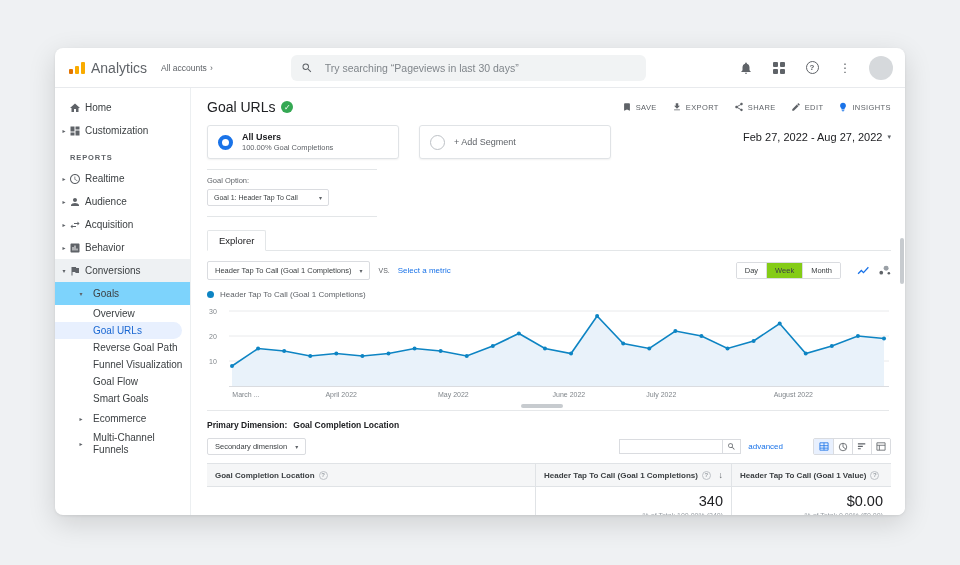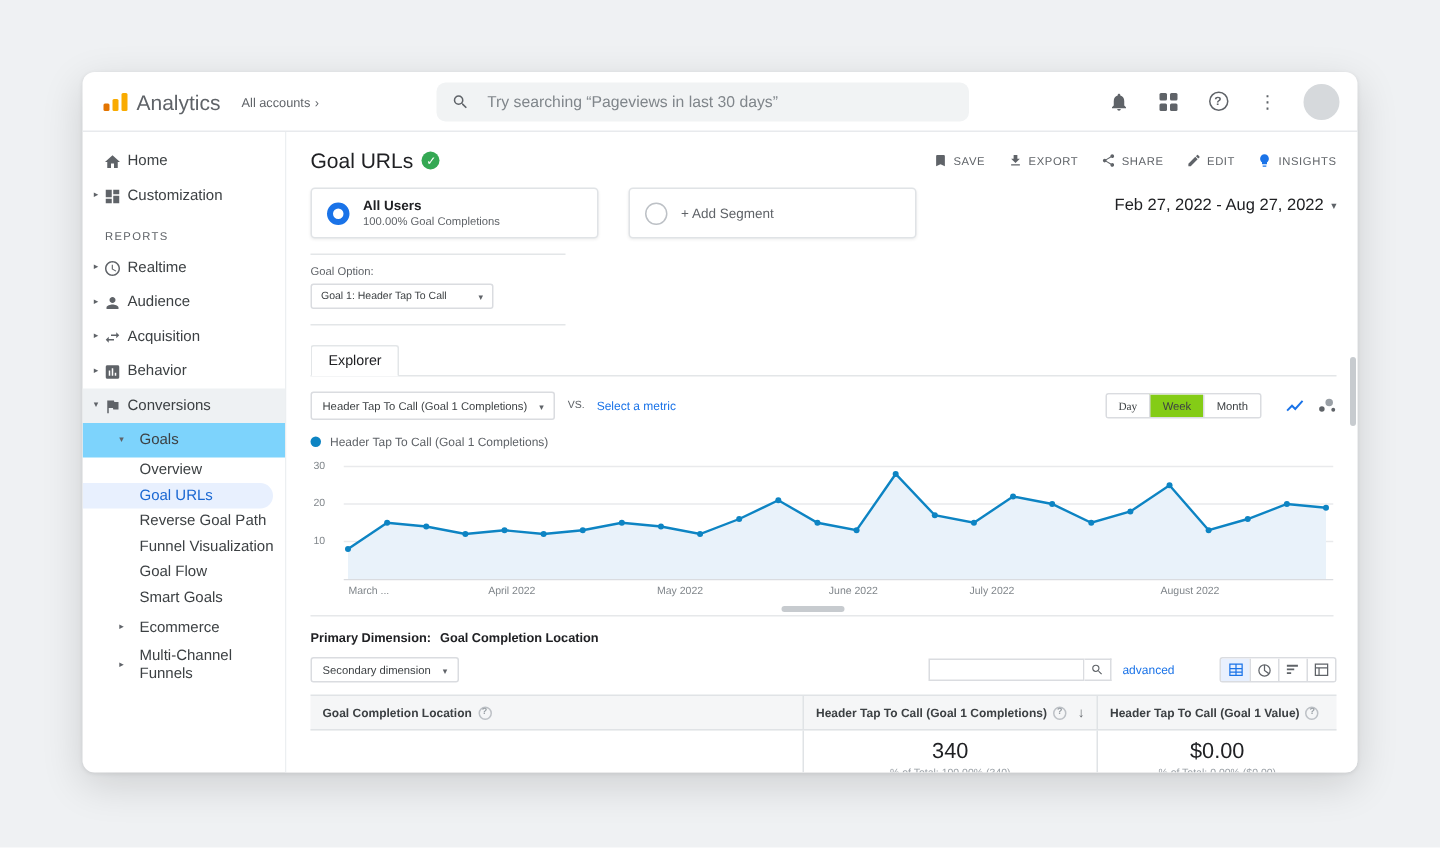--- a/index.html
+++ b/index.html
@@ -26,21 +26,21 @@
   
   .main{flex:1;display:flex;min-height:0;}
   .sidebar{flex:0 0 136px;border-right:1px solid #eceff1;padding-top:8px;font-size:10px;color:#3c4043;overflow:hidden;}
   .side-item{position:relative;display:flex;align-items:center;min-height:23px;padding:2px 4px 2px 30px;gap:8px;cursor:pointer;line-height:1.15;}
   .side-item .chev{position:absolute;left:5px;top:50%;transform:translateY(-50%);font-size:6px;color:#5f6368;width:8px;text-align:center;}
   .side-item .sicon{position:absolute;left:14px;top:50%;transform:translateY(-50%);display:flex;}
   .side-item.lv2{padding-left:38px;}
   .side-item.lv2 .chev{left:22px;}
   .side-item.conv{background:#eef1f3;}
   .side-item.goals{background:#7dd3fc;}
-  .reports-label{font-size:7.5px;letter-spacing:.9px;color:#5f6368;padding:11px 0 5px 15px;}
+  .reports-label{font-size:7.5px;letter-spacing:.9px;color:#5f6368;padding:11px 0 5px 15px;font-weight:bold;}
   .side-sub{display:flex;align-items:center;min-height:17px;padding:1px 6px 1px 38px;cursor:pointer;line-height:1.15;}
   .side-sub.selected{background:#e8f0fe;color:#1967d2;border-radius:0 12px 12px 0;margin-right:8px;}
   
   .content{flex:1;position:relative;overflow:hidden;padding-left:16px;background:#fff;}
   .page-head{display:flex;align-items:center;height:32px;margin-top:3px;padding-right:14px;}
   .page-title{font-size:14px;color:#202124;margin-right:6px;}
   .check-badge{width:12px;height:12px;border-radius:50%;color:#fff;font-size:8px;display:flex;align-items:center;justify-content:center;}
   .actions{margin-left:auto;display:flex;gap:15px;align-items:flex-start;}
   .action{display:flex;align-items:center;gap:4px;font-size:7.5px;letter-spacing:.4px;color:#5f6368;cursor:pointer;}
   
@@ -63,21 +63,21 @@
   .tabs{margin-top:12px;border-bottom:1px solid #e3e6e8;margin-right:14px;}
   .tab{display:inline-block;border:1px solid #e3e6e8;border-bottom:1px solid #fff;background:#fff;padding:4px 11px;font-size:9.5px;color:#202124;position:relative;top:1px;border-radius:2px 2px 0 0;cursor:pointer;}
   
   .metric-bar{display:flex;align-items:center;margin-top:10px;padding-right:14px;gap:8px;}
   .metric-select{border:1px solid #dadce0;border-radius:2px;height:19px;display:flex;align-items:center;gap:8px;padding:0 7px;font-size:7.5px;color:#3c4043;background:#fff;cursor:pointer;}
   .metric-select .dd{font-size:6px;color:#5f6368;}
   .vs{font-size:7px;color:#5f6368;}
   .select-metric{font-size:8px;color:#1a73e8;cursor:pointer;}
   .granularity{margin-left:auto;display:flex;border:1px solid #dadce0;border-radius:2px;overflow:hidden;}
   .gran-btn{font-size:7.5px;padding:3px 8px;color:#3c4043;border-left:1px solid #dadce0;cursor:pointer;background:#fff;}
-  .gran-btn:first-child{border-left:none;font-family:Liberation Serif, serif;}
+  .gran-btn:first-child{border-left:none;}
   .gran-btn.selected{background:#84cc16;}
   .chart-type-icons{display:flex;gap:8px;margin-left:8px;align-items:center;}
   
   .legend{display:flex;align-items:center;gap:6px;margin-top:10px;}
   .legend-dot{width:7px;height:7px;border-radius:50%;}
   .legend-label{font-size:8px;color:#5f6368;}
   .chart-wrap{position:relative;margin-top:6px;margin-right:16px;height:106px;border-bottom:1px solid #e6e8ea;}
   .plot{position:absolute;left:22px;right:0;top:0;height:82px;}
   .plot svg{width:100%;height:100%;display:block;}
   .y-labels span{position:absolute;left:2px;font-size:7px;color:#80868b;transform:translateY(-50%);}
@@ -102,21 +102,21 @@
   .view-icon:first-child{border-left:none;background:#e8f0fe;}
   
   .gtable{margin-top:8px;margin-right:14px;border-top:1px solid #e0e3e6;font-size:8.5px;}
   .thead,.summary,.trow{display:grid;grid-template-columns:1fr 196px 160px;}
   .thead{background:#f5f6f7;border-bottom:1px solid #e0e3e6;}
   .th{padding:6px 8px;font-size:8px;font-weight:bold;color:#3c4043;display:flex;align-items:center;gap:4px;}
   .th.metric{border-left:1px solid #e0e3e6;}
   .help-q{width:9px;height:9px;border:1px solid #bdc1c6;border-radius:50%;color:#9aa0a6;font-size:6px;display:inline-flex;align-items:center;justify-content:center;flex:0 0 9px;}
   .sort-arrow{margin-left:auto;color:#5f6368;font-size:9px;}
   .summary{border-bottom:1px solid #e0e3e6;}
-  .sum-cell{padding:6px 8px 7px;text-align:center;border-left:1px solid #e0e3e6;}
+  .sum-cell{padding:6px 8px 7px;text-align:right;border-left:1px solid #e0e3e6;}
   .sum-cell.empty{border-left:none;}
   .sum-num{font-size:14.5px;color:#202124;}
   .sum-pct{font-size:7px;color:#9aa0a6;margin-top:3px;}
   svg.mi{display:block;}
 </style>
 </head>
 <body>
 
 <div class="window">
 

